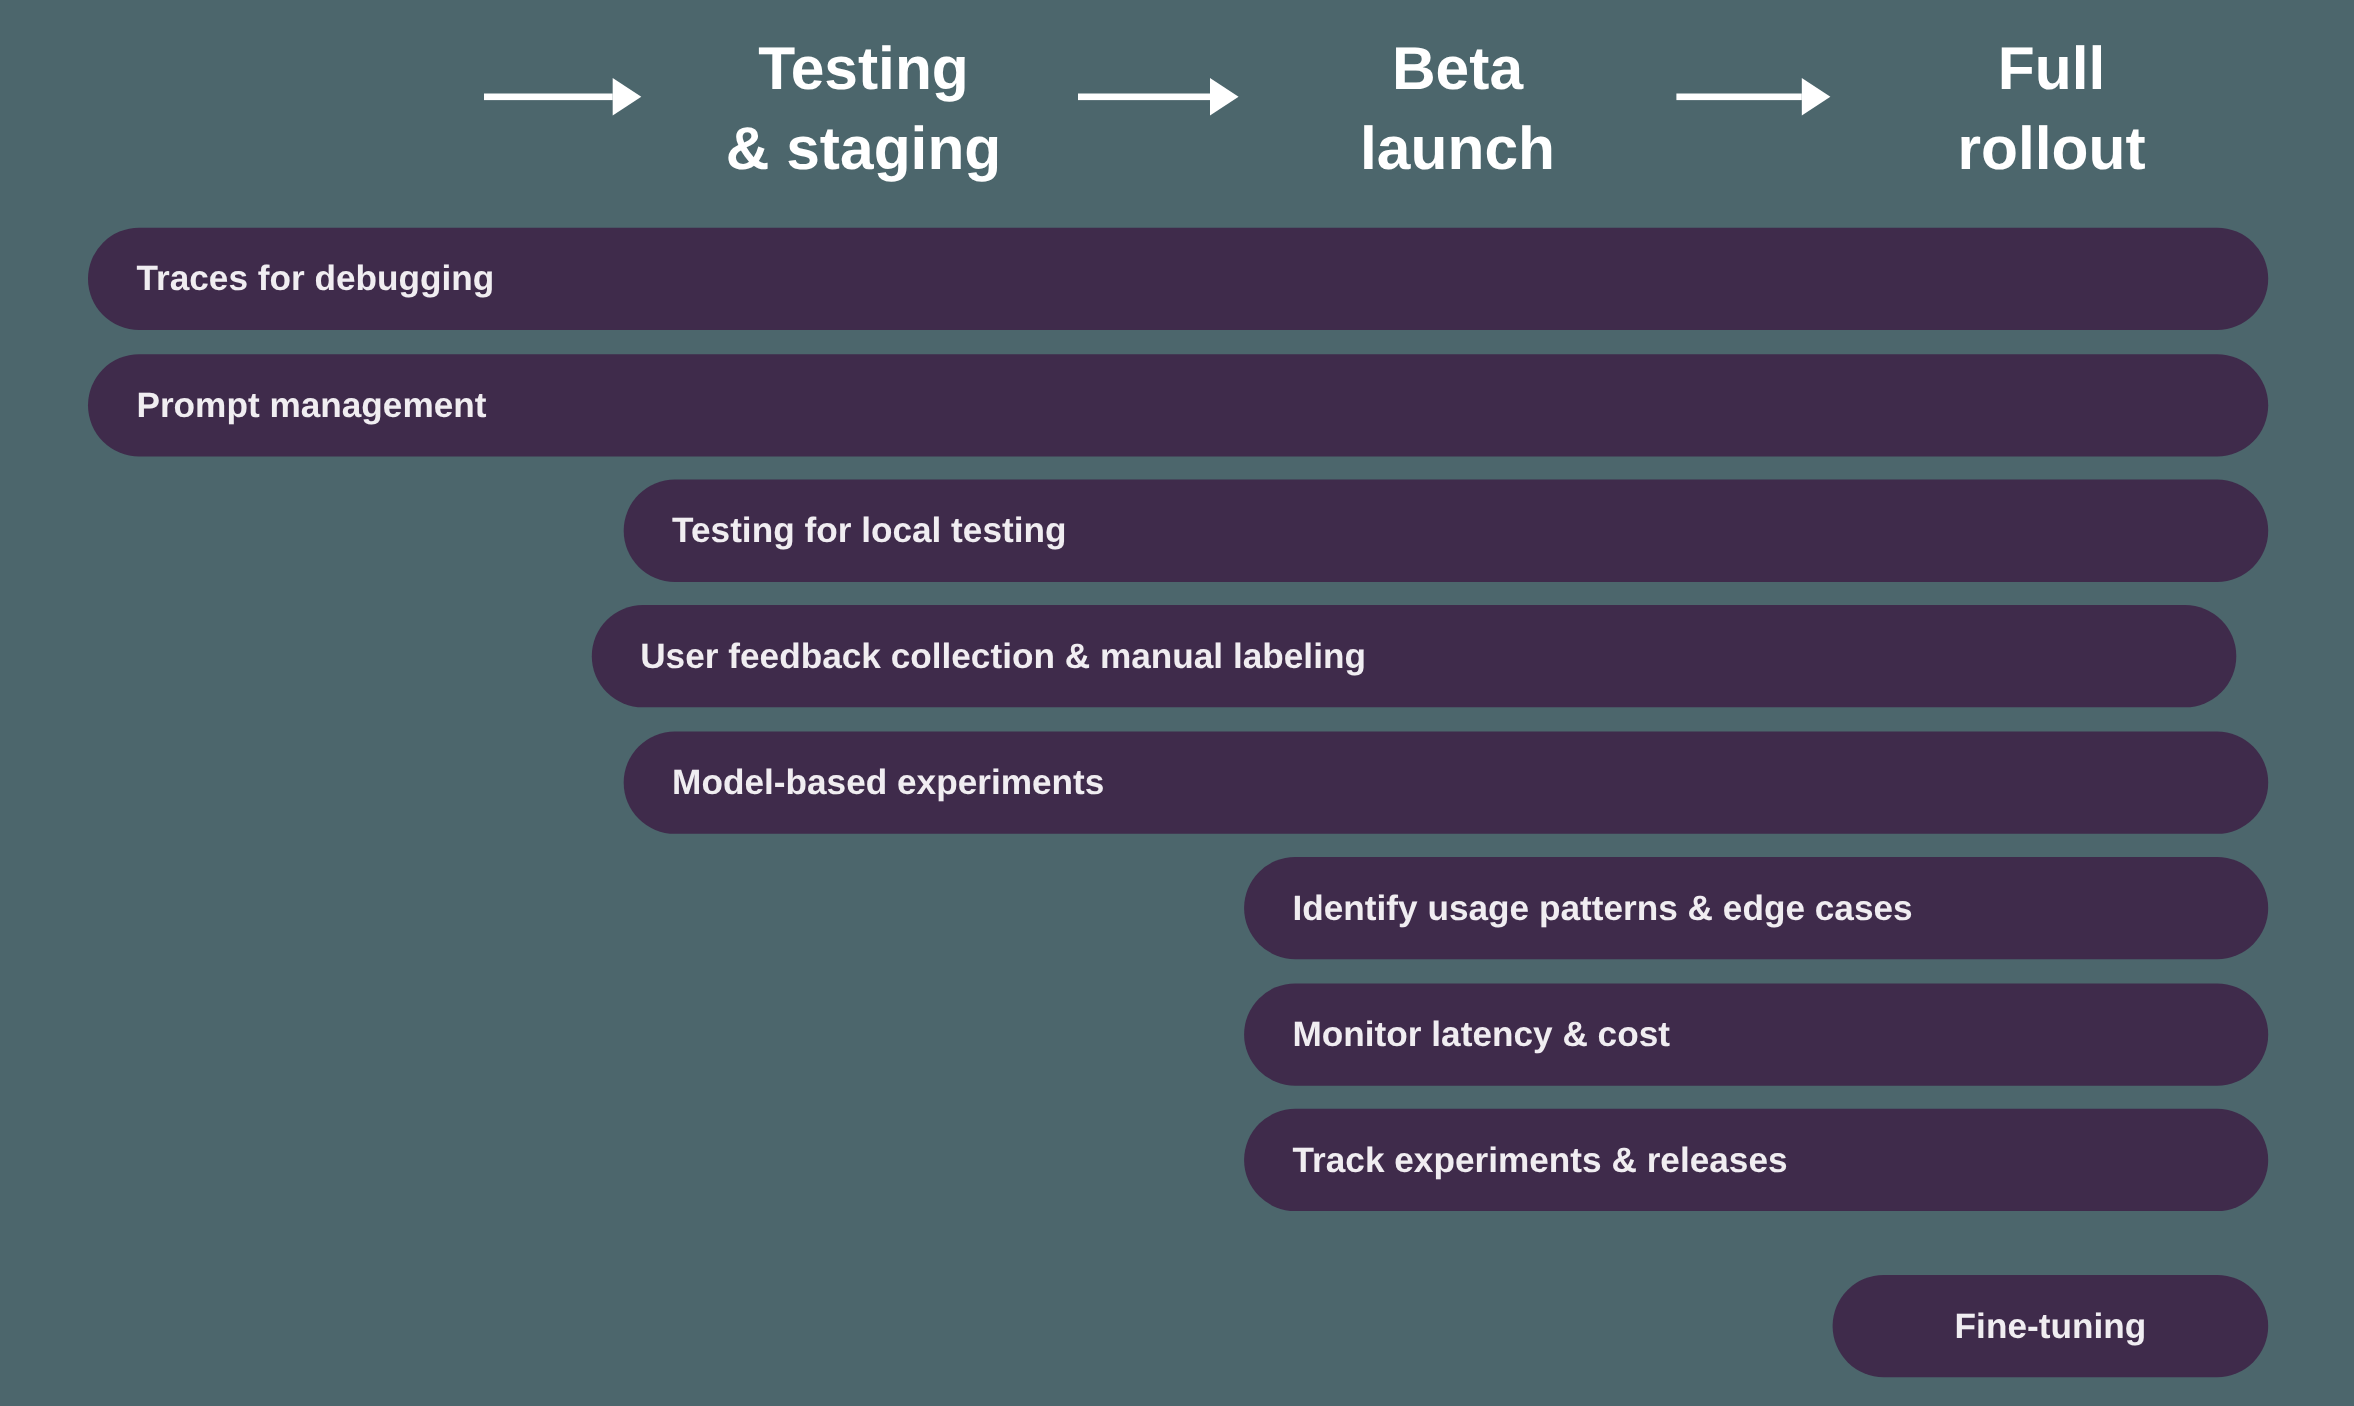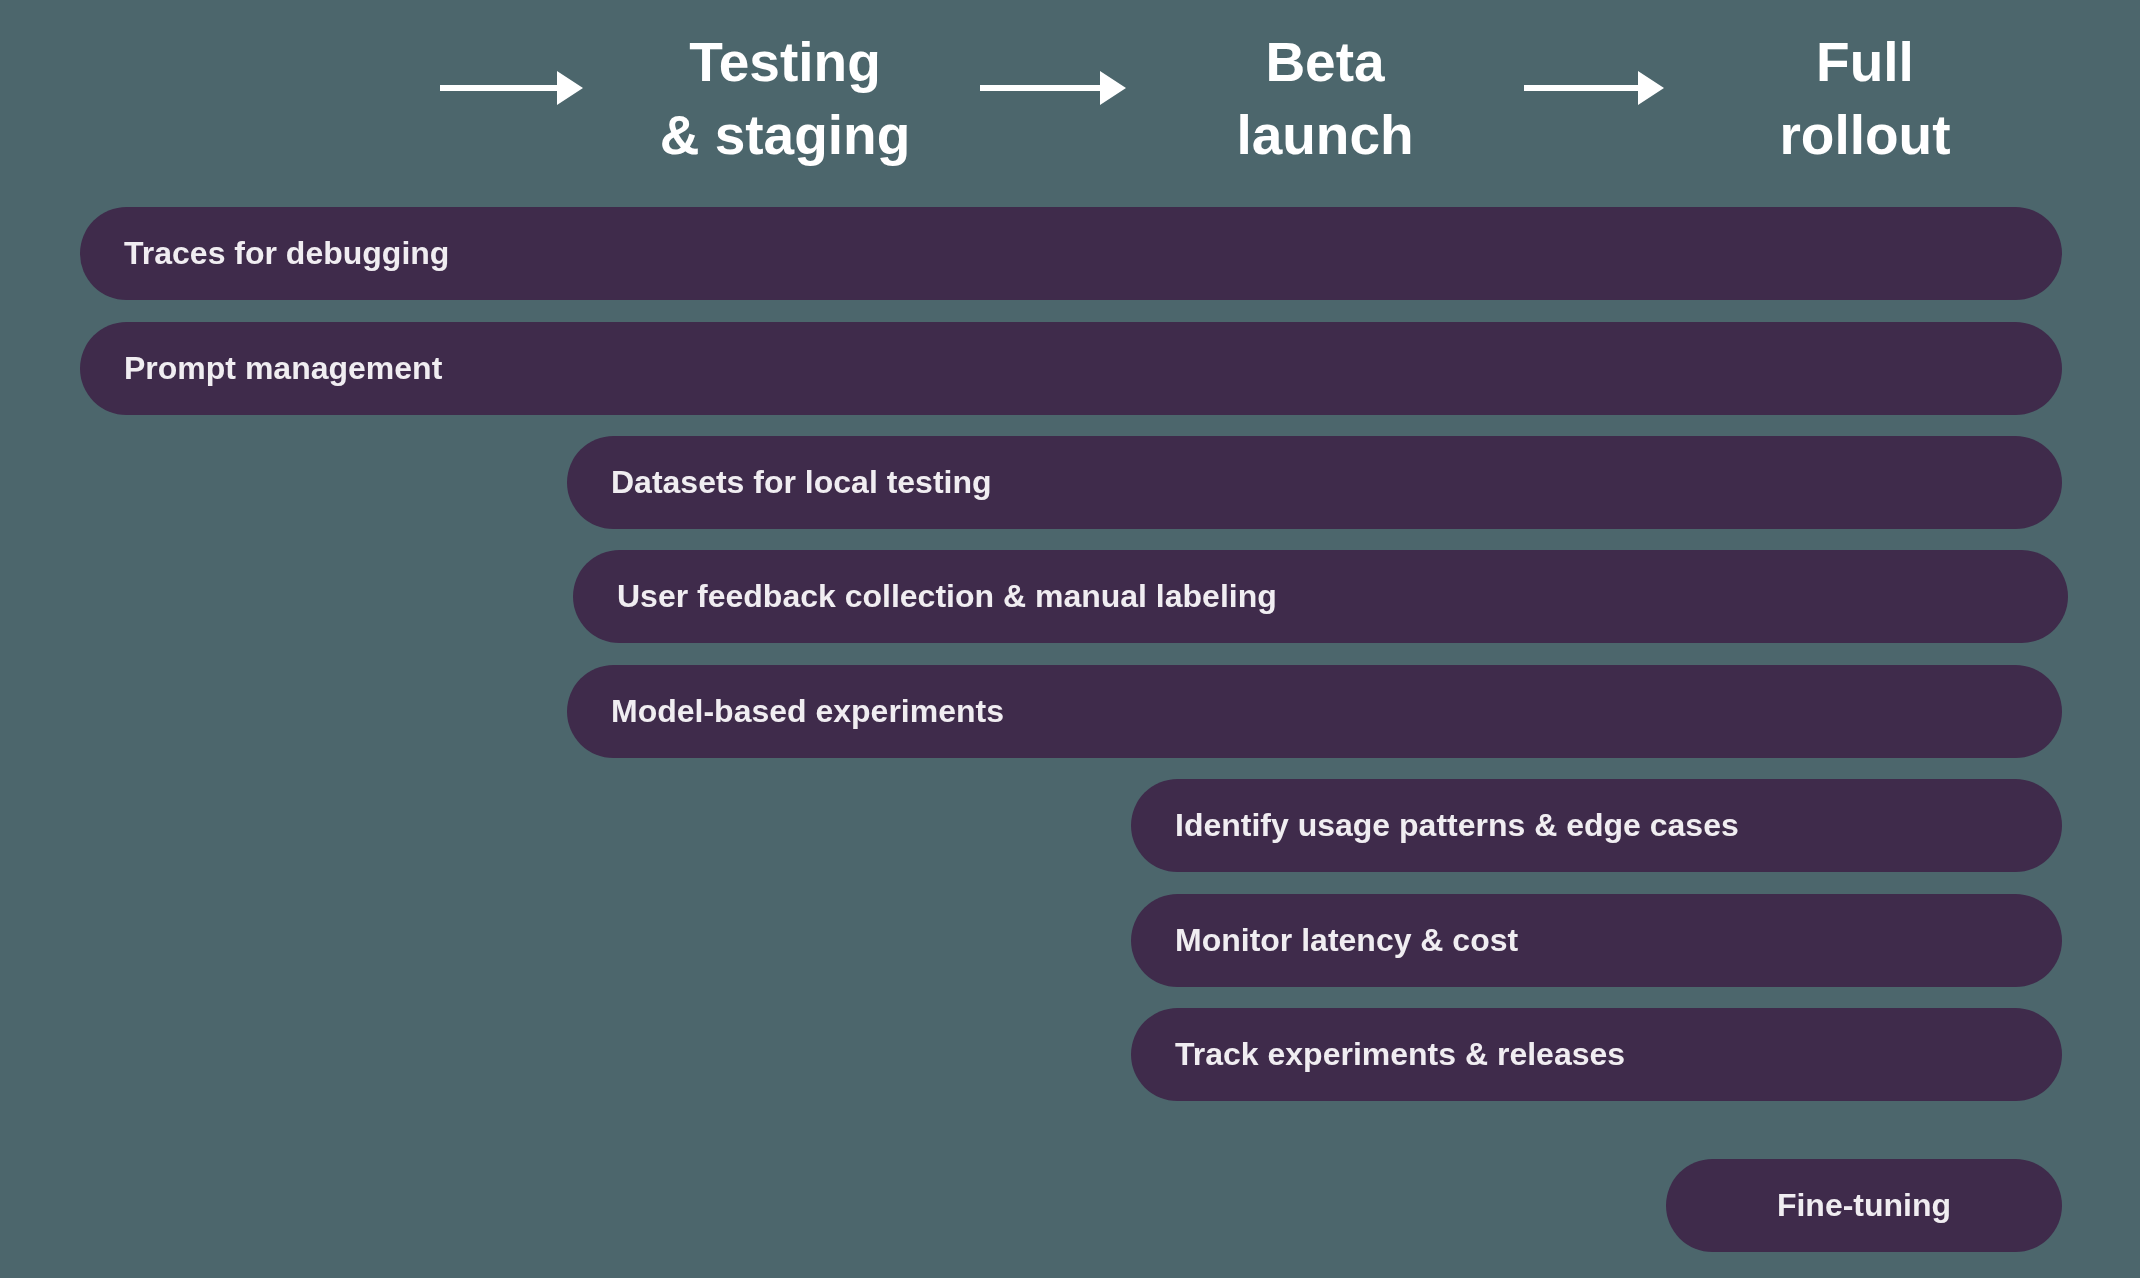--- a/index.html
+++ b/index.html
@@ -73,21 +73,21 @@
     padding-left: 44px;
     white-space: nowrap;
   }
   .bar.center {
     justify-content: center;
     padding-left: 0;
   }
   .bar.r1 { top: 207px;  left: 80px;   width: 1982px; }
   .bar.r2 { top: 322px;  left: 80px;   width: 1982px; }
   .bar.r3 { top: 436px;  left: 567px;  width: 1495px; }
-  .bar.r4 { top: 550px;  left: 573px;  width: 1495px; }
+  .bar.r4 { top: 550px;  left: 538px;  width: 1495px; }
   .bar.r5 { top: 665px;  left: 567px;  width: 1495px; }
   .bar.r6 { top: 779px;  left: 1131px; width: 931px; }
   .bar.r7 { top: 894px;  left: 1131px; width: 931px; }
   .bar.r8 { top: 1008px; left: 1131px; width: 931px; }
   .bar.r9 { top: 1123px; left: 1666px; width: 396px; margin-top: 36px; }
 </style>
 </head>
 <body>
 
 <div class="canvas">
@@ -117,21 +117,21 @@
     <span>rollout</span>
   </div>
 
   <div class="bar r1">
     <span>Traces for debugging</span>
   </div>
   <div class="bar r2">
     <span>Prompt management</span>
   </div>
   <div class="bar r3">
-    <span>Datasets for local testing</span>
+    <span>Testing for local testing</span>
   </div>
   <div class="bar r4">
     <span>User feedback collection &amp; manual labeling</span>
   </div>
   <div class="bar r5">
     <span>Model-based experiments</span>
   </div>
   <div class="bar r6">
     <span>Identify usage patterns &amp; edge cases</span>
   </div>

